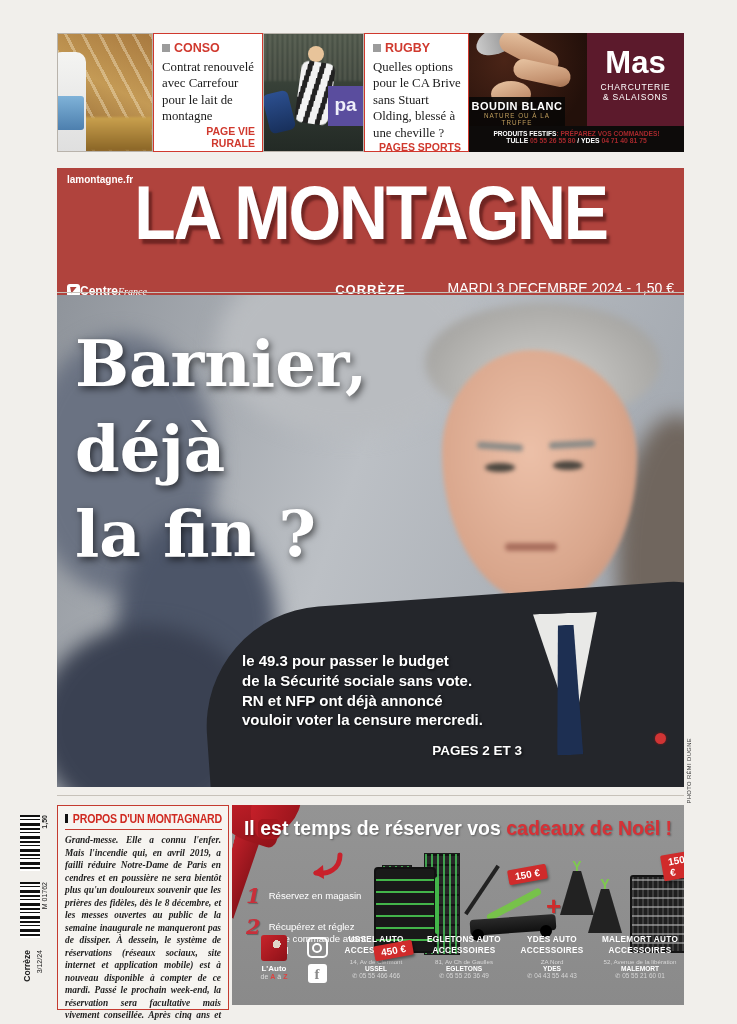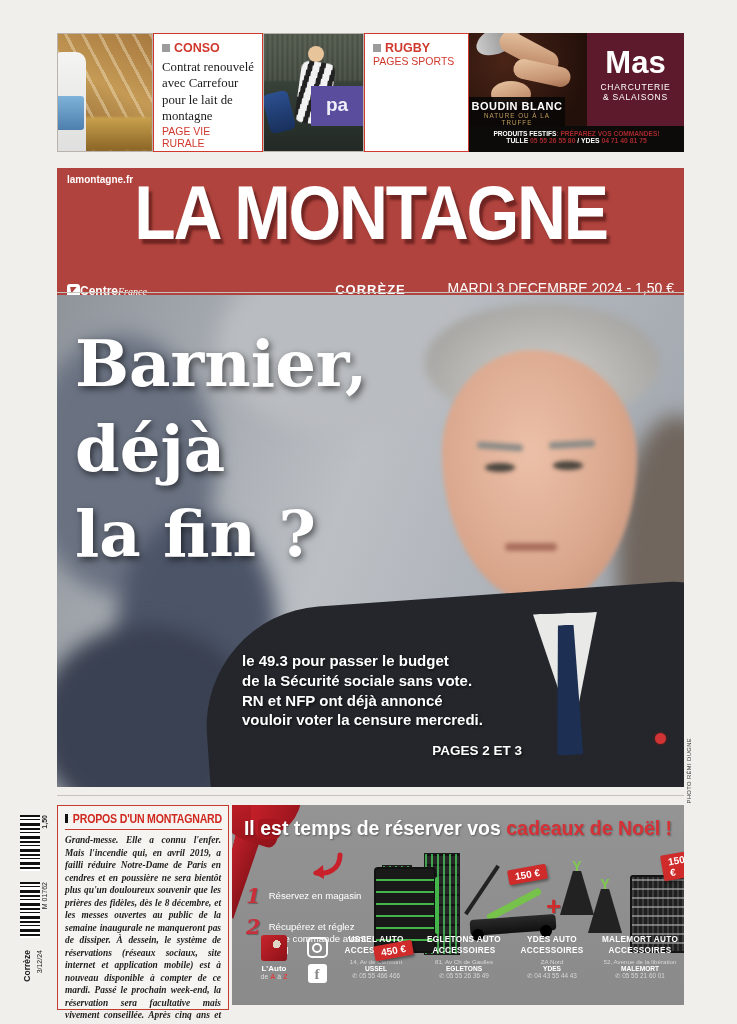--- a/index.html
+++ b/index.html
@@ -12,28 +12,28 @@
   .milk{width:96px;background:linear-gradient(25deg,#8a5f2e,#c49a55 55%,#a8793f);}
   .milk .planks{position:absolute;inset:0;background:repeating-linear-gradient(62deg,rgba(255,245,220,.35) 0 3px,transparent 3px 15px);}
   .milk .bottle{position:absolute;left:-6px;top:18px;width:34px;height:110px;background:linear-gradient(#f4f4f2,#ddd);border-radius:10px 10px 4px 4px;}
   .milk .label{position:absolute;left:-4px;top:62px;width:30px;height:34px;background:linear-gradient(#7fb2d8,#4d7fae);border-radius:3px;}
   .milk .straw{position:absolute;right:0;bottom:0;width:70px;height:34px;background:linear-gradient(#caa14e,#8a6526);filter:blur(1px);}
   .rugbyp{width:101px;background:linear-gradient(#4a5547,#2c342e 70%,#232a25);}
   .rugbyp .crowd{position:absolute;inset:0 0 60% 0;background:repeating-linear-gradient(90deg,rgba(200,190,170,.25) 0 2px,rgba(60,60,60,.2) 2px 5px);filter:blur(1px);}
   .rugbyp .jersey{position:absolute;left:34px;top:28px;width:34px;height:62px;background:repeating-linear-gradient(100deg,#f2f2f2 0 7px,#222 7px 12px);border-radius:8px;transform:rotate(8deg);filter:blur(.4px);}
   .rugbyp .head{position:absolute;left:44px;top:12px;width:16px;height:16px;border-radius:50%;background:#e8c49a;}
   .rugbyp .opp{position:absolute;left:2px;top:58px;width:26px;height:40px;background:linear-gradient(#2c4f8f,#18305c);border-radius:6px;transform:rotate(-14deg);}
-  .rugbyp .board{position:absolute;right:0;top:52px;width:52px;height:40px;background:#5a4d9e;filter:blur(.5px);}
+  .rugbyp .board{position:absolute;right:0;top:52px;width:35px;height:40px;background:#5a4d9e;filter:blur(.5px);}
   .rugbyp .board span{color:#efeffa;font-weight:bold;font-size:19px;display:block;margin-top:8px;text-align:center;filter:blur(.6px);}
   .tease-box{width:110px;background:#fff;border:1px solid #d0392e;box-sizing:border-box;padding:7px 7px 6px 8px;display:flex;flex-direction:column;}
   .tease-box.second{width:105px;}
   .tease-tag{display:flex;align-items:center;gap:4px;font-weight:bold;color:#d0392e;font-size:12.5px;}
   .tag-sq{width:8px;height:8px;background:#9c9c9c;display:inline-block;}
   .tease-txt{font-family:"Liberation Serif",serif;font-size:12.8px;line-height:1.28;color:#1b1b1b;margin-top:4px;flex:1;}
-  .tease-foot{font-weight:normal;color:#d0392e;font-size:10.5px;}
+  .tease-foot{font-weight:bold;color:#d0392e;font-size:10.5px;text-align:right;}
   
   .masad{width:215px;position:relative;overflow:hidden;background:#000;}
   .masad .photo{position:absolute;left:0;top:0;width:118px;height:93px;background:radial-gradient(circle at 30% 30%,#4a2417,#23100a 80%);}
   .masad .spoon{position:absolute;left:6px;top:-6px;width:46px;height:26px;background:linear-gradient(100deg,#cfcfcf,#7d7d7d);border-radius:50%;transform:rotate(-25deg);}
   .masad .s1,.masad .s2,.masad .s3{position:absolute;background:linear-gradient(160deg,#e9c6a4,#c49270 70%,#9c6a4a);border-radius:12px;}
   .masad .s1{left:28px;top:8px;width:64px;height:22px;transform:rotate(28deg);}
   .masad .s2{left:44px;top:30px;width:58px;height:20px;transform:rotate(12deg);}
   .masad .s3{left:22px;top:48px;width:40px;height:26px;border-radius:50%;}
   .masad .blabel{position:absolute;left:0;top:64px;width:96px;height:29px;background:rgba(10,8,6,.92);text-align:center;}
   .masad .blabel .p1{color:#fff;font-weight:bold;font-size:11px;letter-spacing:.5px;margin-top:3px;}
@@ -157,20 +157,21 @@
     <div class="opp"></div>
     <div class="board">
         <span>pa</span>
       </div>
   </div>
   <div class="tease-box second">
     <div class="tease-tag">
       <span class="tag-sq"></span>
       <span>RUGBY</span>
     </div>
+    <div class="tease-txt">Quelles options pour le CA Brive sans Stuart Olding, blessé à une cheville ?</div>
     <div class="tease-foot">PAGES SPORTS</div>
   </div>
   <div class="masad">
     <div class="photo">
       <div class="spoon"></div>
       <div class="s1"></div>
       <div class="s2"></div>
       <div class="s3"></div>
     </div>
     <div class="blabel">

